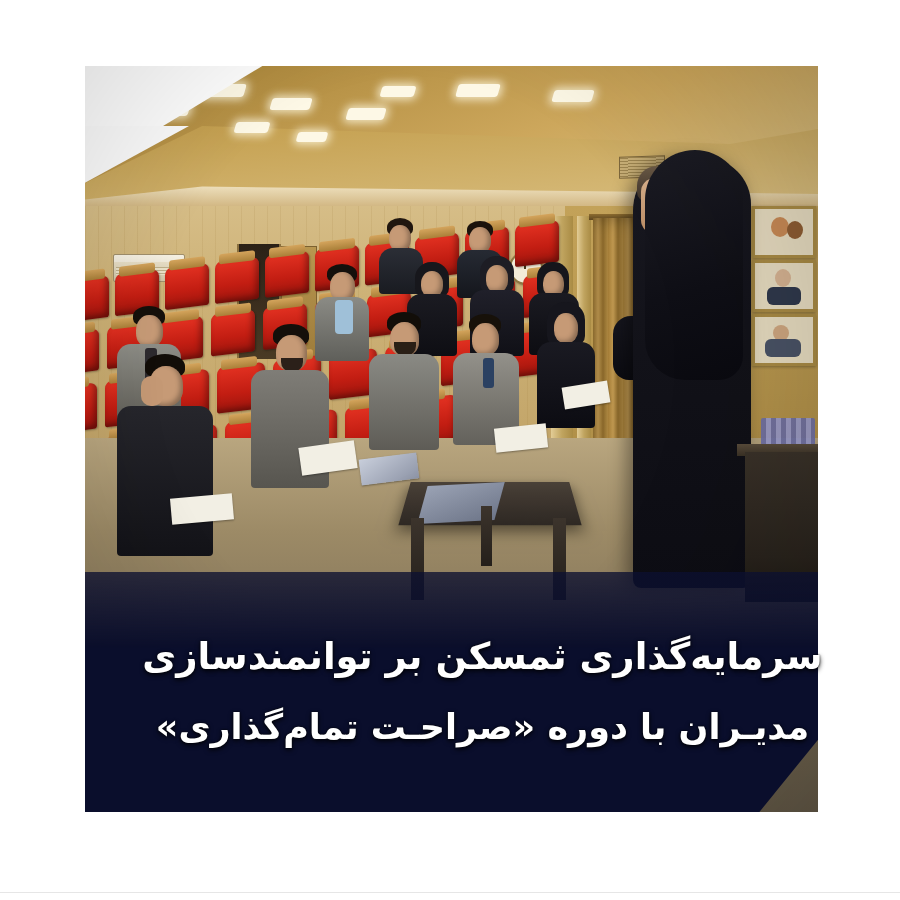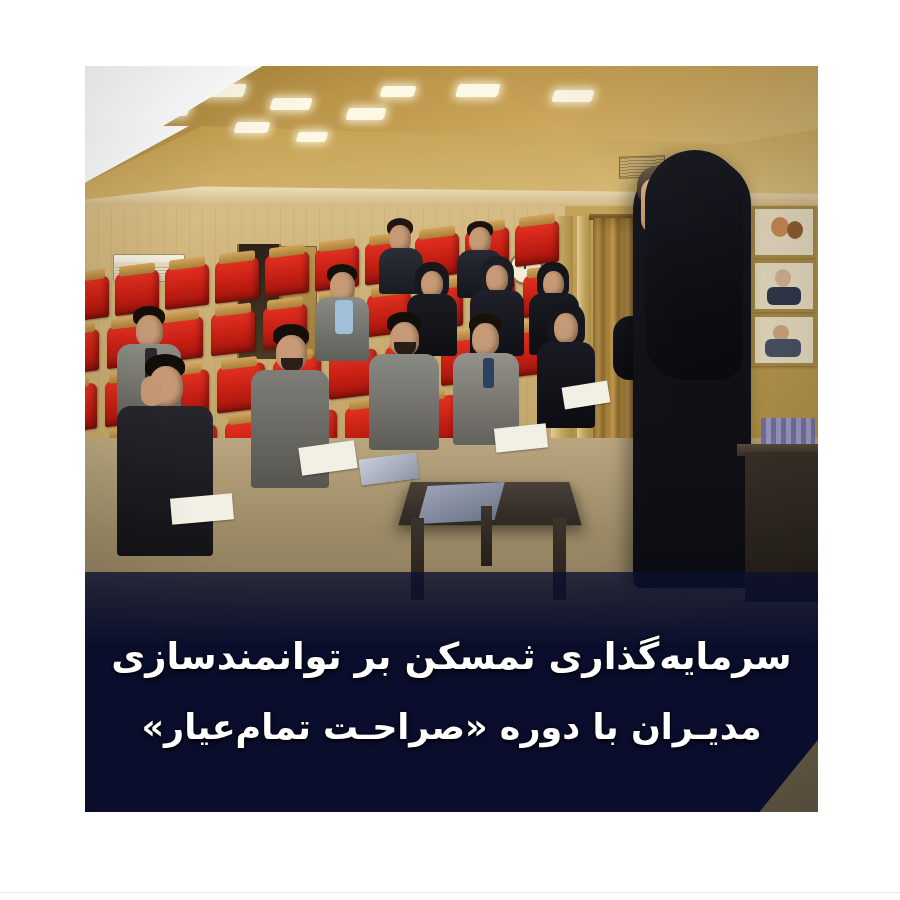--- a/index.html
+++ b/index.html
@@ -229,20 +229,21 @@
   .banner-solid{
     position:absolute;left:85px;top:648px;width:733px;height:164px;
     background:#0a0e2c;
     clip-path:polygon(0% 0%, 100% 0%, 100% 56%, 92% 100%, 0% 100%);
   }
   .banner-text{
     position:absolute;left:85px;top:572px;width:733px;height:240px;
     display:flex;flex-direction:column;justify-content:center;
     align-items:center;gap:26px;
     direction:rtl;
+    padding-left:31px;
   }
   .headline{
     color:#ffffff;
     font-family:"DejaVu Sans","Liberation Sans",sans-serif;
     font-size:37px;font-weight:bold;
     letter-spacing:-0.5px;
     text-align:center;
     white-space:nowrap;
     text-shadow:0 2px 5px rgba(0,0,0,.85), 0 0 2px rgba(0,0,0,.9);
     line-height:1.25;
@@ -458,21 +459,21 @@
 
       <div class="vignette"></div>
     </div>
   </div>
 
   <div class="banner-soft"></div>
   <div class="banner-solid"></div>
 
   <div class="banner-text">
     <div class="headline l1">سرمایه‌گذاری ثمسکن بر توانمندسازی</div>
-    <div class="headline l2">مدیـران با دوره «صراحـت تمام‌عیار»</div>
+    <div class="headline l2">مدیـران با دوره «صراحـت تمام‌گذاری»</div>
   </div>
 
   <div class="footer">
     
 
     
   </div>
 
   <div class="thin-rule"></div>
 </div>

